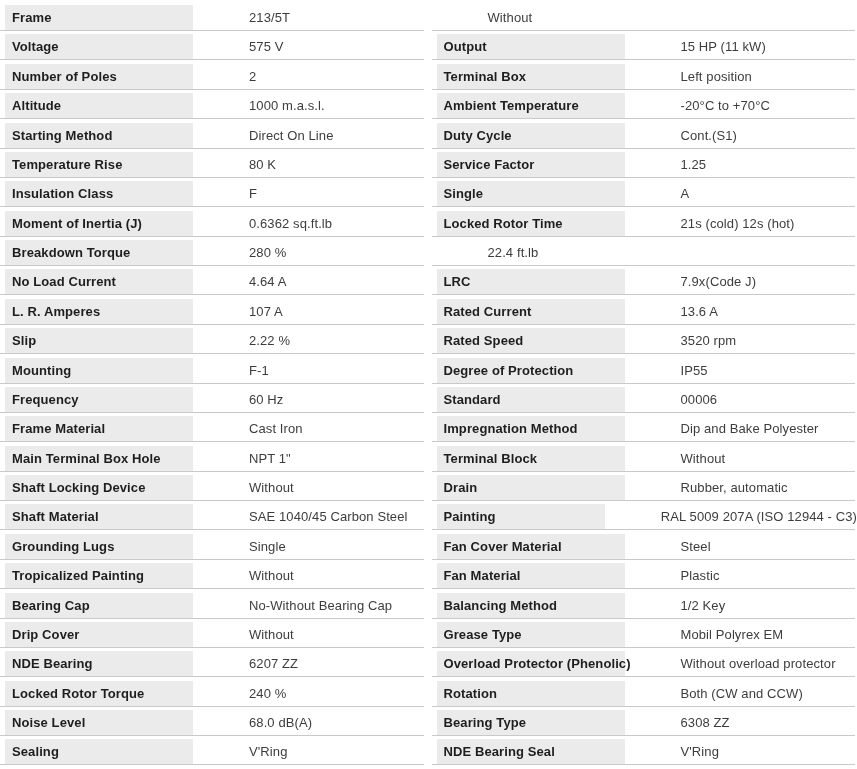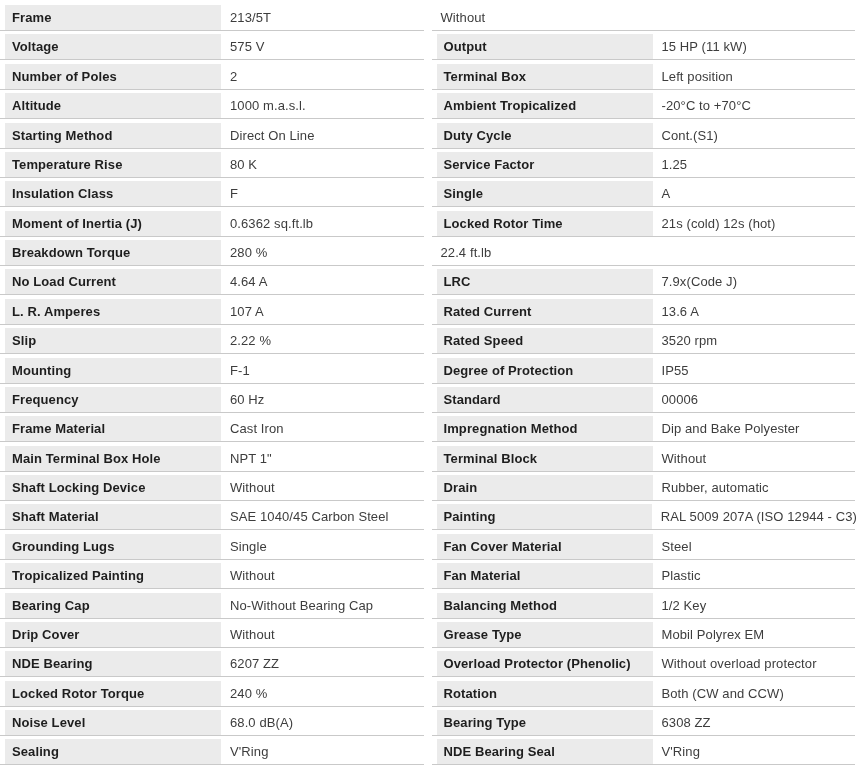--- a/index.html
+++ b/index.html
@@ -35,21 +35,21 @@
   }
   .row::after{
     content:"";
     position:absolute;
     left:0; right:2px;
     bottom:-1px;
     height:1px;
     background:var(--line);
   }
   .cell-label{
-    width:216px;
+    width:188px;
     margin-left:5px;
     background:var(--label-bg);
     display:flex;
     align-items:center;
     padding-left:7px;
     font-size:13px;
     font-weight:700;
     color:var(--label-text);
     white-space:nowrap;
     letter-spacing:.1px;
@@ -57,20 +57,21 @@
   .cell-value{
     flex:1;
     display:flex;
     align-items:center;
     padding-left:9px;
     font-size:13px;
     font-weight:400;
     color:var(--value-text);
     white-space:nowrap;
     letter-spacing:.1px;
+    margin-left:47px;
   }
 </style>
 </head>
 <body>
 
 <div class="spec-wrap">
   <div class="table-col">
       <div class="row">
         <div class="cell-label">Frame</div>
         <div class="cell-value">213/5T</div>
@@ -182,21 +183,21 @@
       </div>
       <div class="row">
         <div class="cell-label">Output</div>
         <div class="cell-value">15 HP (11 kW)</div>
       </div>
       <div class="row">
         <div class="cell-label">Terminal Box</div>
         <div class="cell-value">Left position</div>
       </div>
       <div class="row">
-        <div class="cell-label">Ambient Tropicalized</div>
+        <div class="cell-label">Ambient Temperature</div>
         <div class="cell-value">-20°C to +70°C</div>
       </div>
       <div class="row">
         <div class="cell-label">Duty Cycle</div>
         <div class="cell-value">Cont.(S1)</div>
       </div>
       <div class="row">
         <div class="cell-label">Service Factor</div>
         <div class="cell-value">1.25</div>
       </div>

